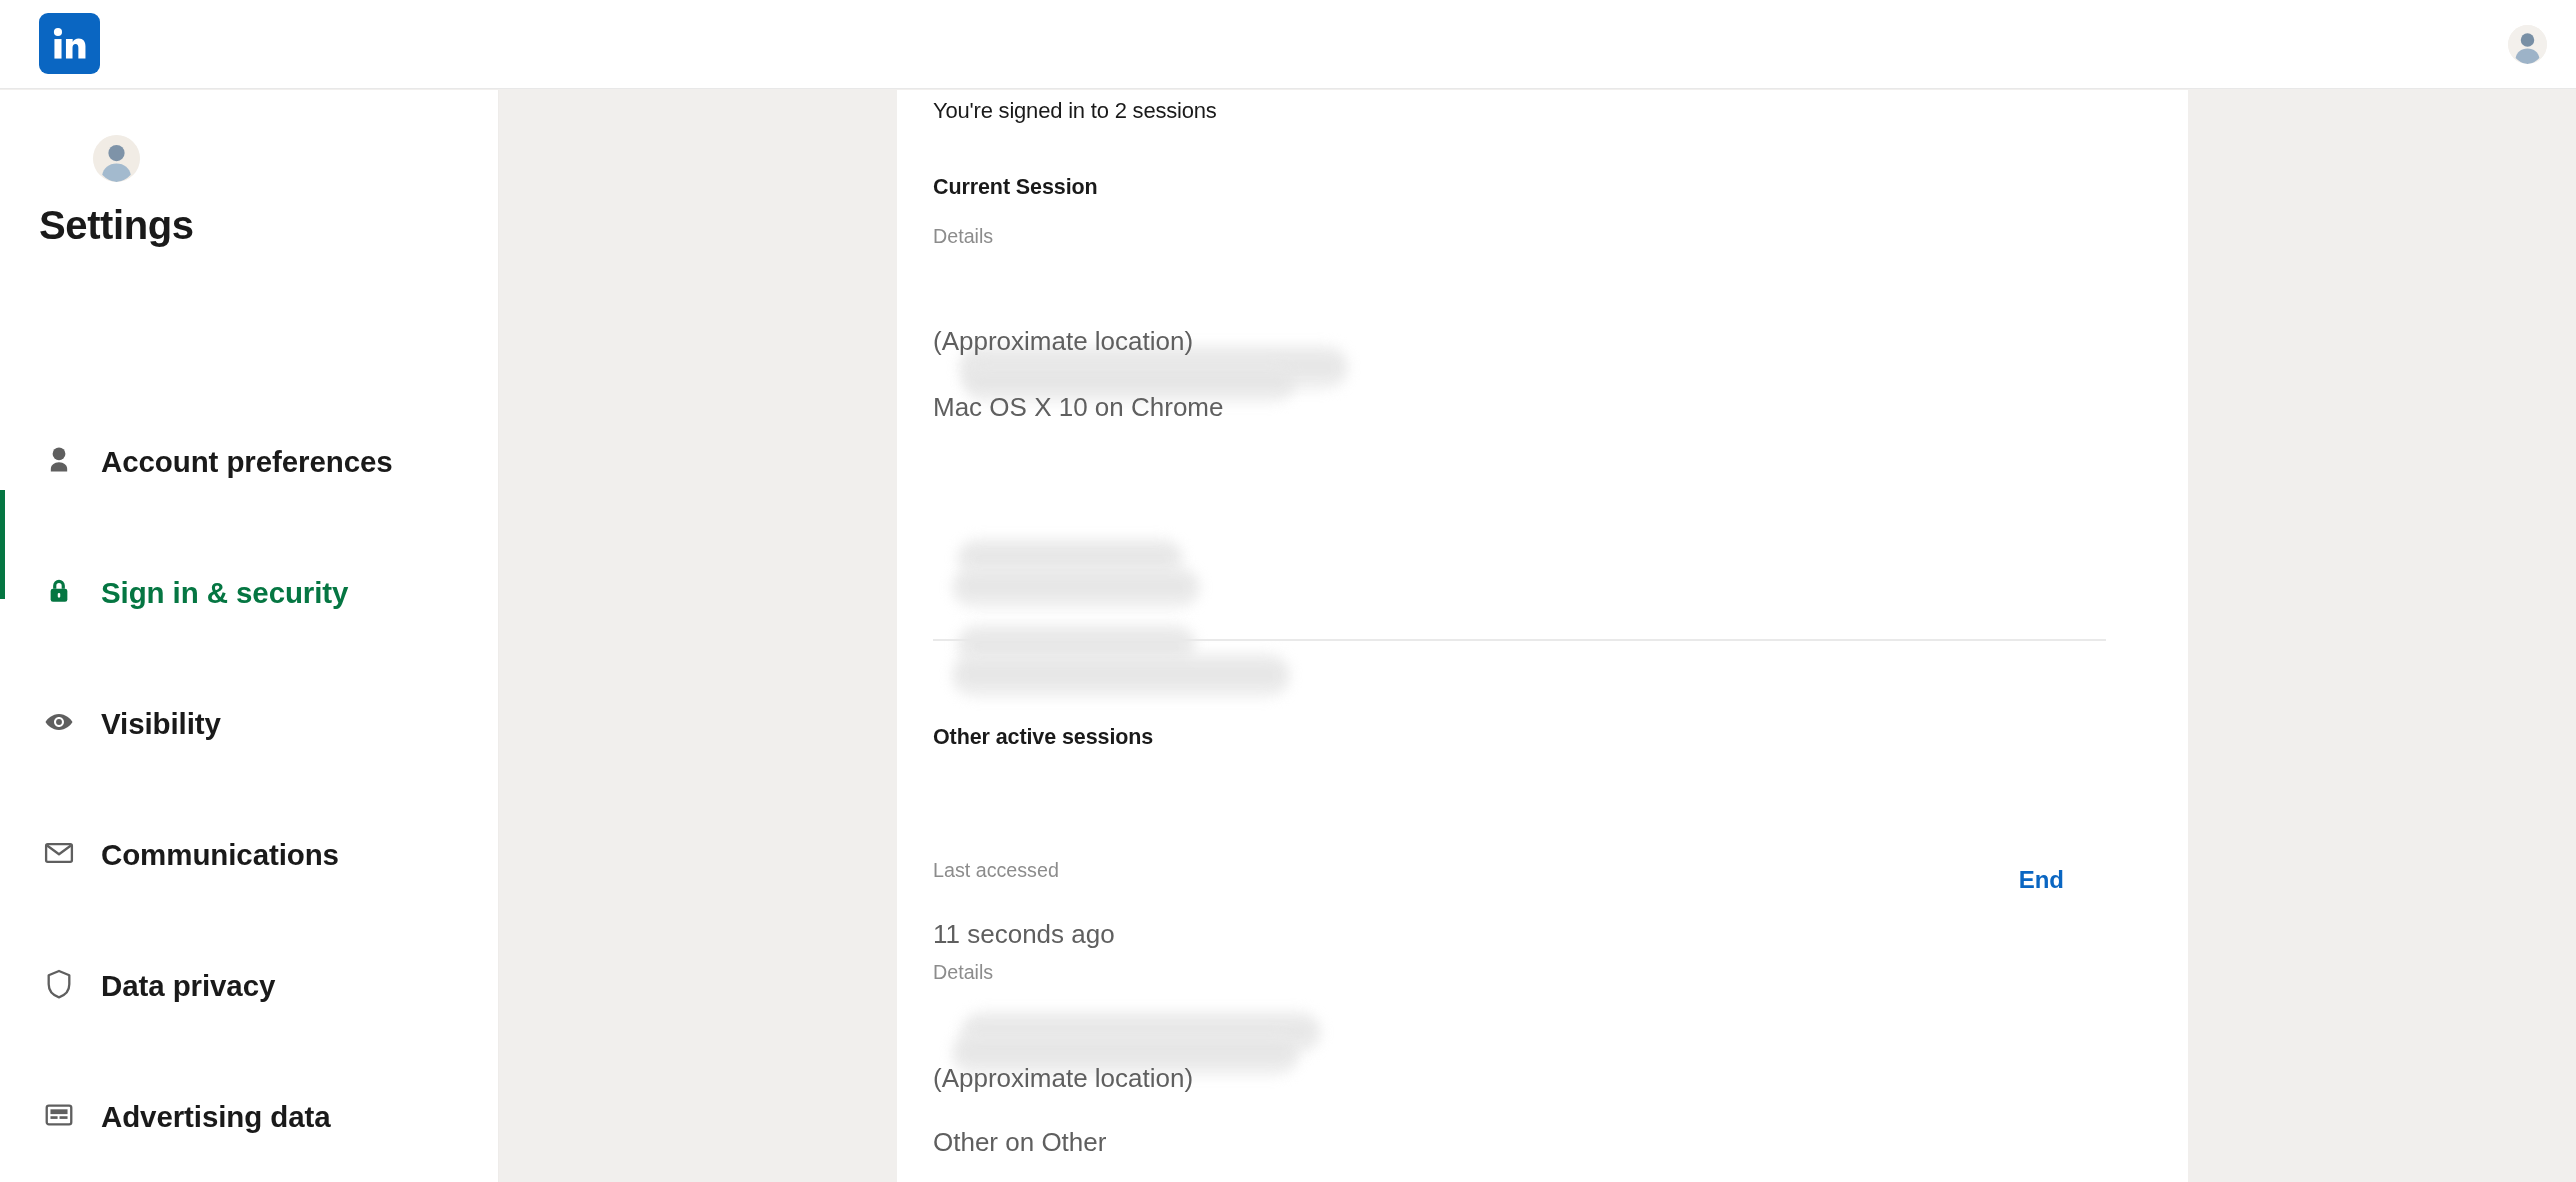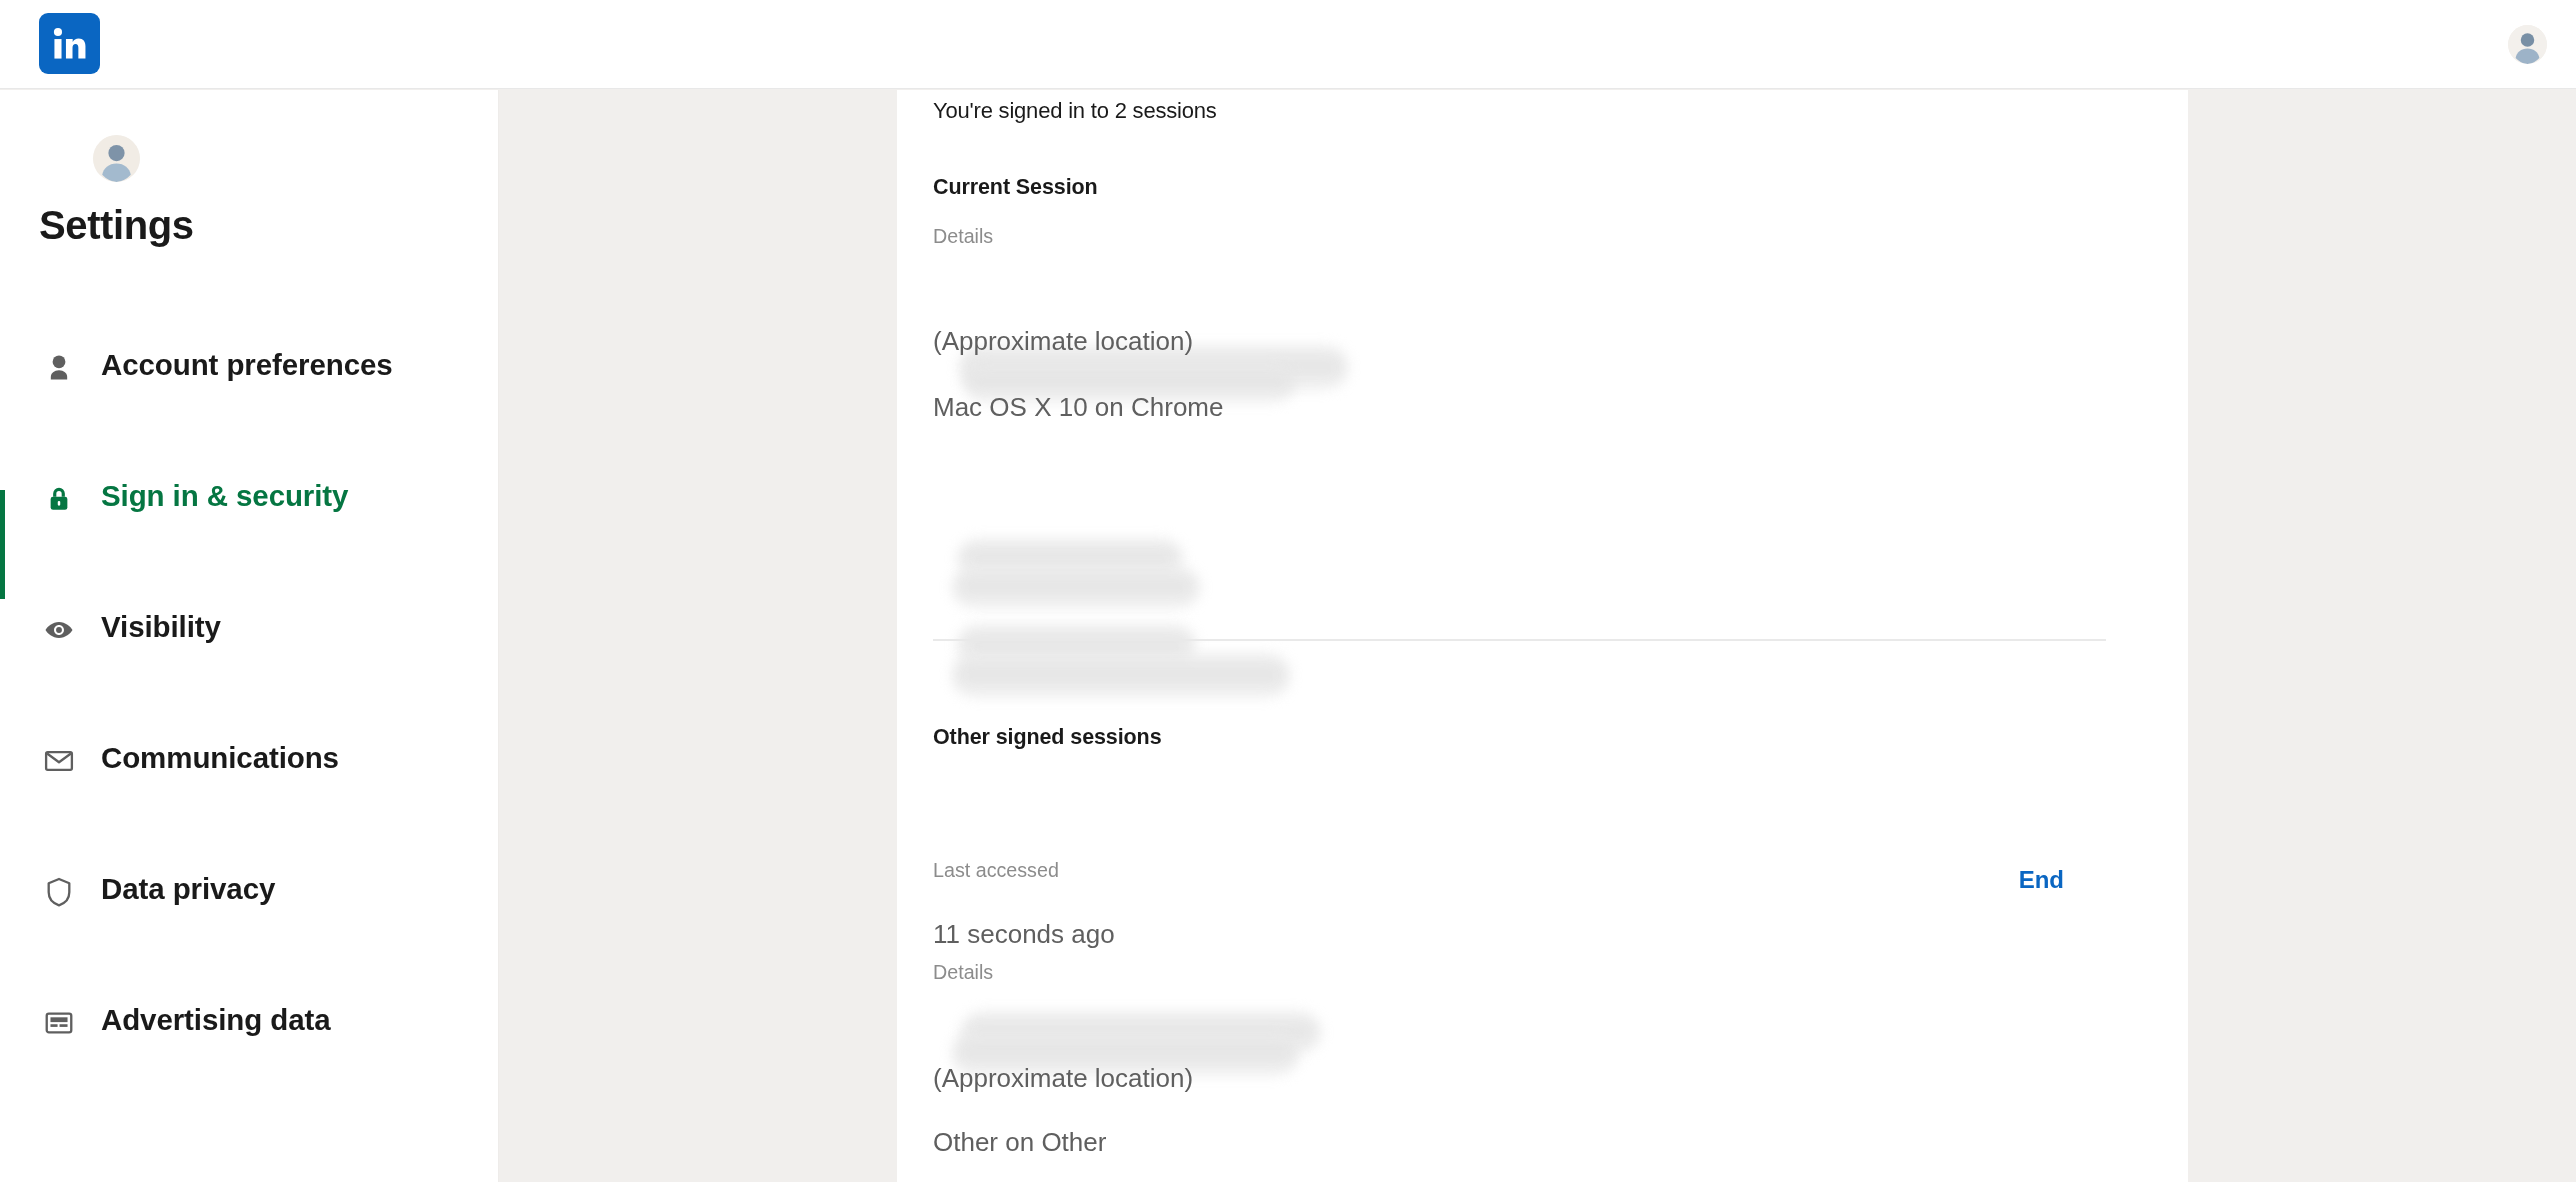--- a/index.html
+++ b/index.html
@@ -119,21 +119,21 @@
     position: absolute;
     left: 0;
     top: 258px;
     width: 499px;
     list-style: none;
   }
   .nav-item {
     position: relative;
     height: 131px;
     display: flex;
-    align-items: flex-start;
+    align-items: flex-end;
     padding-left: 39px;
     cursor: pointer;
   }
   .nav-item .nav-icon {
     width: 39px;
     height: 39px;
     flex: 0 0 auto;
     display: flex;
     align-items: center;
     justify-content: center;
@@ -376,21 +376,21 @@
     <span class="field-value val-approx-1">(Approximate location)</span>
     <span class="field-value val-os-1">Mac OS X 10 on Chrome</span>
 
     <div class="redact redact-c"></div>
     <div class="redact redact-d"></div>
     <div class="redact redact-e"></div>
     <div class="redact redact-f"></div>
 
     <div class="divider top"></div>
 
-    <h3 class="section-title other">Other signed sessions</h3>
+    <h3 class="section-title other">Other active sessions</h3>
 
     <span class="field-label lbl-last-accessed">Last accessed</span>
     <span class="field-value val-time">11 seconds ago</span>
 
     <span class="end-link">End</span>
 
     <span class="field-label lbl-details-2">Details</span>
 
     <div class="redact redact-g"></div>
     <div class="redact redact-h"></div>

